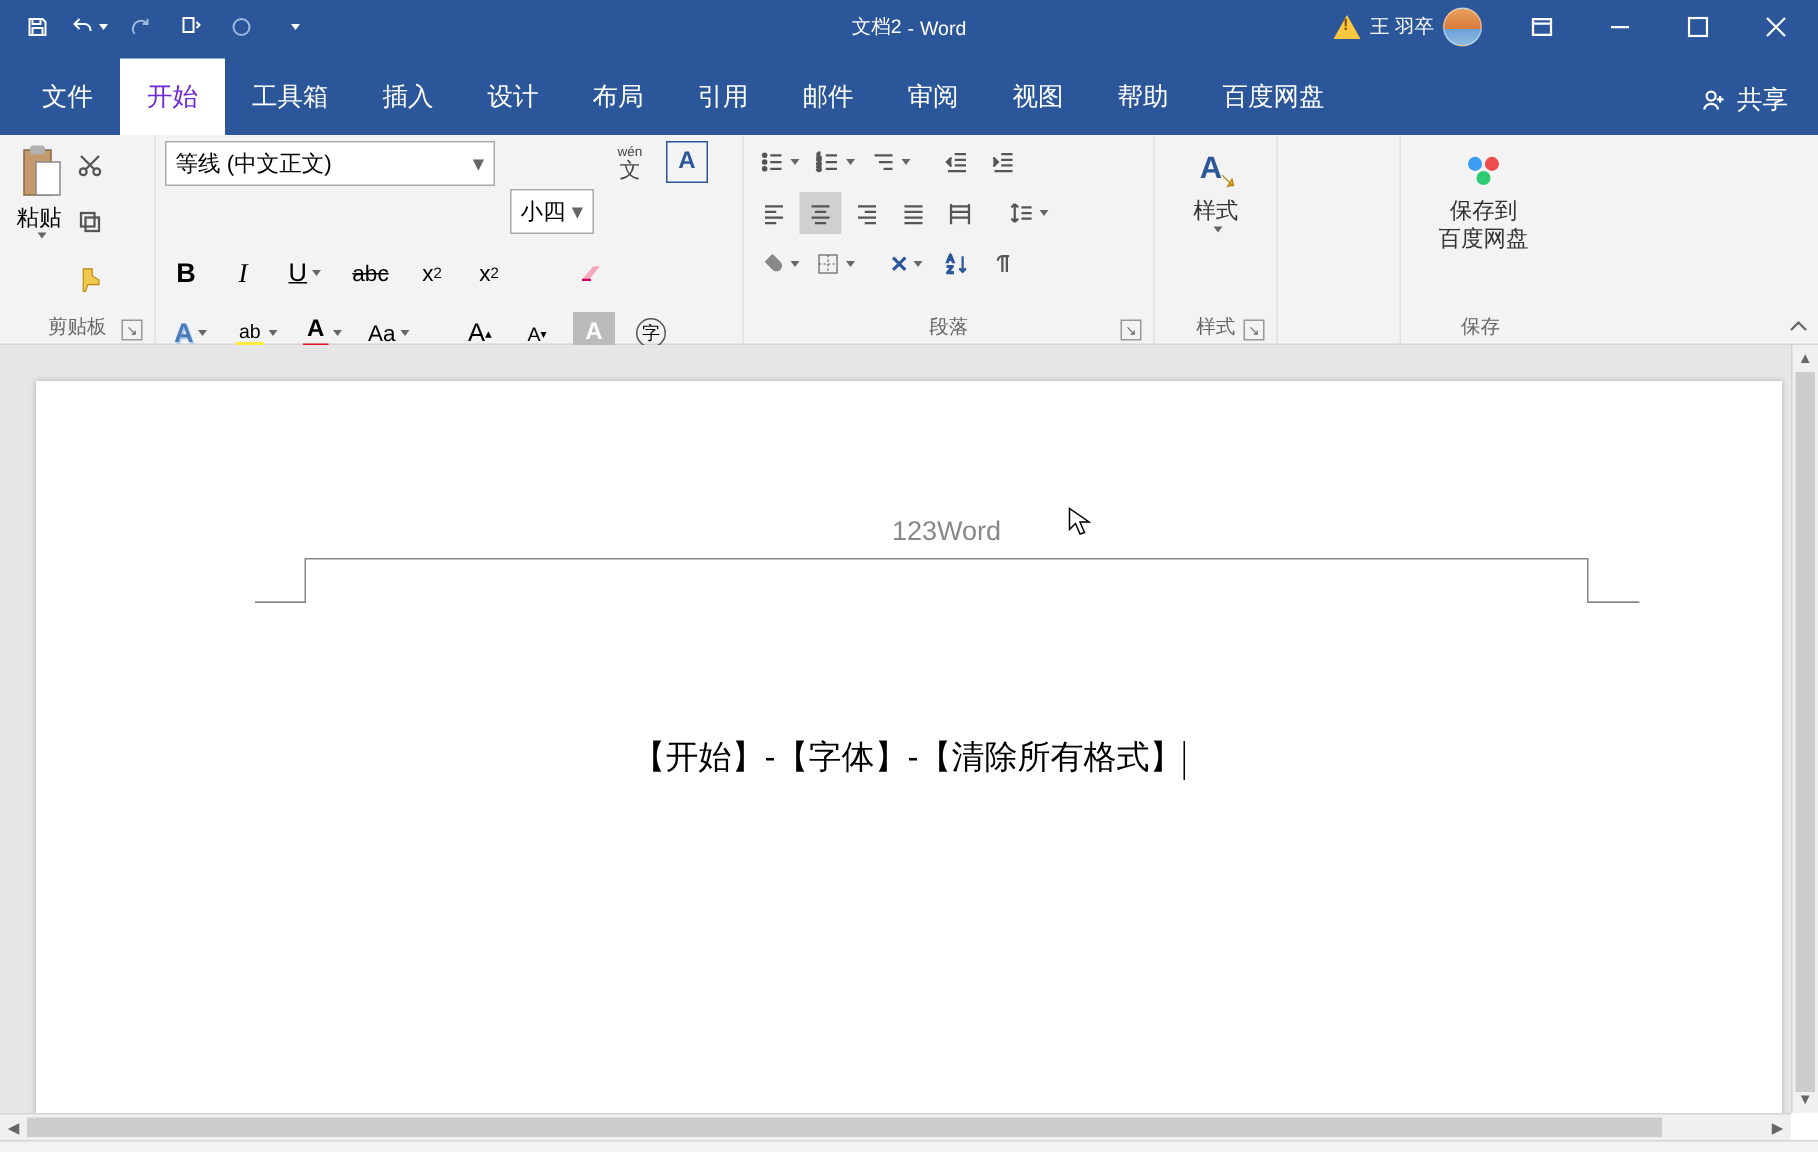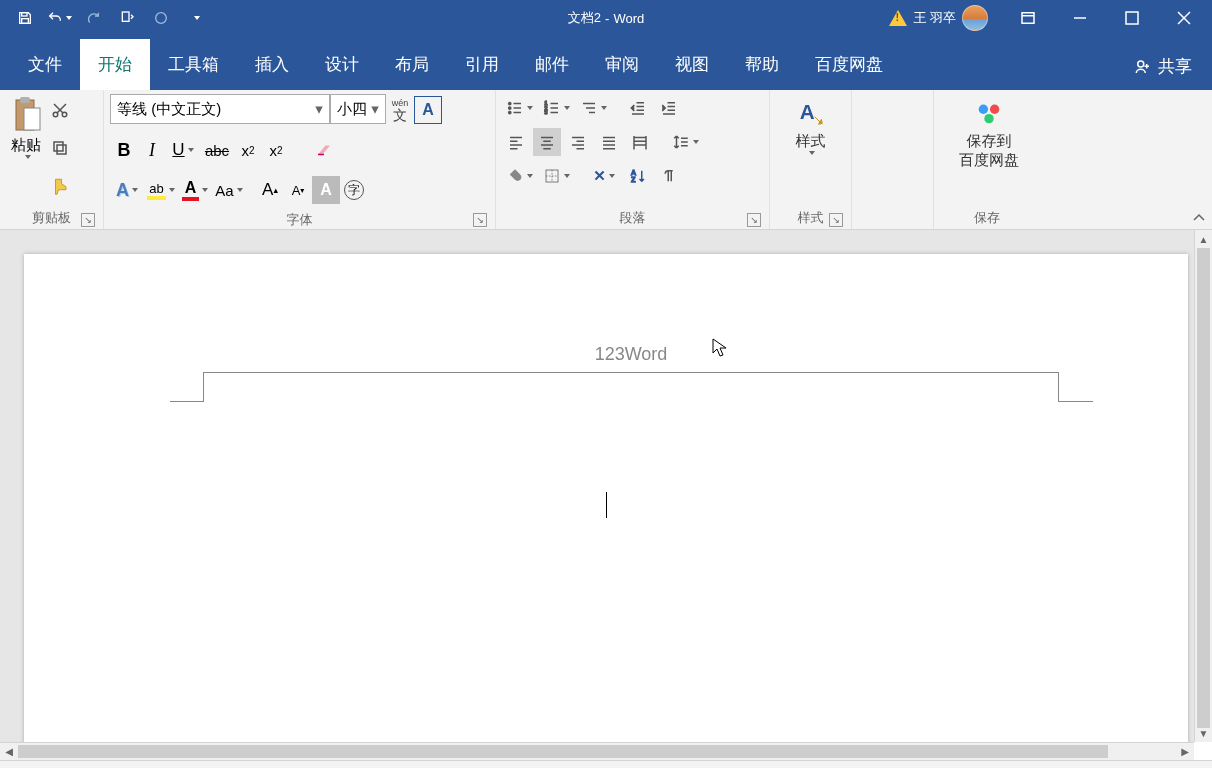--- a/index.html
+++ b/index.html
@@ -14,21 +14,21 @@
 .title-right { margin-left: auto; display: flex; align-items: center; gap: 8px; padding-right: 6px; }
 .win-btn { width: 44px; height: 36px; display: flex; align-items: center; justify-content: center; cursor: pointer; }
 .user-area { display: flex; align-items: center; gap: 6px; margin-right: 10px; }
 .avatar { width: 26px; height: 26px; border-radius: 50%; background: linear-gradient(180deg,#e8a05f 0%,#d87a3a 55%,#6aa0d8 55%,#8fbce0 100%); border:1px solid rgba(255,255,255,.4);}
 .warn-tri { width:0;height:0;border-left:9px solid transparent;border-right:9px solid transparent;border-bottom:16px solid #ffc83d; position:relative;}
 .warn-tri::after{content:"!";position:absolute;left:-3px;top:1px;color:#7a5500;font-weight:bold;font-size:11px;}
 
 
 .ribbon-tabs { height: 54px; background: #2b579a; display: flex; align-items: flex-end; padding-left: 10px; padding-right: 10px; color: #fff; font-size: 17px; }
 .rtab { padding: 14px 18px; cursor: pointer; }
-.rtab.active { background: #fff; color: #0f766e; }
+.rtab.active { background: #fff; color: #6d28d9; }
 .rtab-spacer { flex: 1; }
 .rtab-icon { display: flex; align-items: center; gap: 6px; padding: 12px 10px; cursor: pointer; }
 
 
 .ribbon { height: 140px; background: #f3f3f3; border-bottom: 1px solid #d4d4d4; display: flex; position: relative; }
 .group { border-right: 1px solid #e1e1e1; padding: 4px 6px 0 6px; display: flex; flex-direction: column; position: relative; }
 .group-content { flex: 1; display: flex; align-items: flex-start; }
 .group-label { height: 22px; text-align: left; font-size: 13px; color: #666; display:flex;align-items:center;justify-content:center;gap:4px; position:relative;}
 .dlauncher { position: absolute; right: 2px; bottom: 2px; width: 14px; height: 14px; border:1px solid #999; font-size:9px; display:flex;align-items:center;justify-content:center; color:#666; cursor:pointer;}
 .collapse-btn { position:absolute; right:4px; bottom:2px; width:18px;height:18px; display:flex;align-items:center;justify-content:center;cursor:pointer;color:#666;}
@@ -37,25 +37,25 @@
 .btn.small { width: 28px; height: 28px; }
 .btn.med { width: 34px; height: 28px; }
 .dd-caret { width:0;height:0;border-left:3px solid transparent;border-right:3px solid transparent;border-top:4px solid #666;margin-left:3px;}
 
 
 .clip-col { display:flex; flex-direction:column; align-items:center; justify-content:flex-start; padding:2px 4px;}
 .paste-big-icon { width:32px; height:38px; margin-bottom:2px;}
 .clip-side { display:flex; flex-direction:column; gap:10px; padding-top:2px;}
 
 
-.font-row { display:flex; align-items:flex-end; gap:0; margin-bottom:6px;}
+.font-row { display:flex; align-items:flex-start; gap:10px; margin-bottom:6px;}
 .font-combo { height:30px; border:1px solid #ababab; background:#fff; display:flex; align-items:center; padding:0 6px; font-size:15px; position:relative; }
 .font-combo .dd { width:16px; text-align:center; color:#666; position:absolute; right:2px; }
 .fc-name { width:220px; }
-.fc-size { width:56px; }
+.fc-size { width:56px;margin-top:32px; }
 
 
 .stack { display:flex; flex-direction:column; gap:6px;}
 .row { display:flex; gap:3px; align-items:center;}
 .vert-btn { display:flex;flex-direction:column;align-items:center;justify-content:center; width:56px; padding:4px 2px; cursor:pointer;}
 .vert-btn .lbl{font-size:15px;color:#333;margin-top:4px;text-align:center;line-height:1.25;}
 
 
 .doc-wrap { position:absolute; top:230px; left:0; right:0; bottom:26px; background:#e6e6e6; overflow:hidden;}
 .page { position:absolute; left:24px; top:24px; width:1164px; height:720px; background:#fff; box-shadow:0 0 4px rgba(0,0,0,.25);}
@@ -480,21 +480,21 @@
   </div>
 </div>
 
 <div class="doc-wrap">
   <div class="page">
     <div class="page-hdr">123Word</div>
     <div class="page-hdr-line"></div>
     <div class="hdr-side l"></div>
     <div class="hdr-side r"></div>
     <div class="body-text">
-      <span class="cursor-blink"></span>
+      <span>【开始】-【字体】-【清除所有格式】</span><span class="cursor-blink"></span>
     </div>
   </div>
 </div>
 
 <svg class="cursor-img" style="left:712px;top:338px;" width="16" height="20" viewBox="0 0 16 20">
     <path d="M1 1l0 14 4-4 3 7 3-1-3-7 6 0z" fill="#fff" stroke="#000" stroke-width="1"></path>
   </svg>
 
 <div class="vscroll">
   <div class="up">▲</div>

